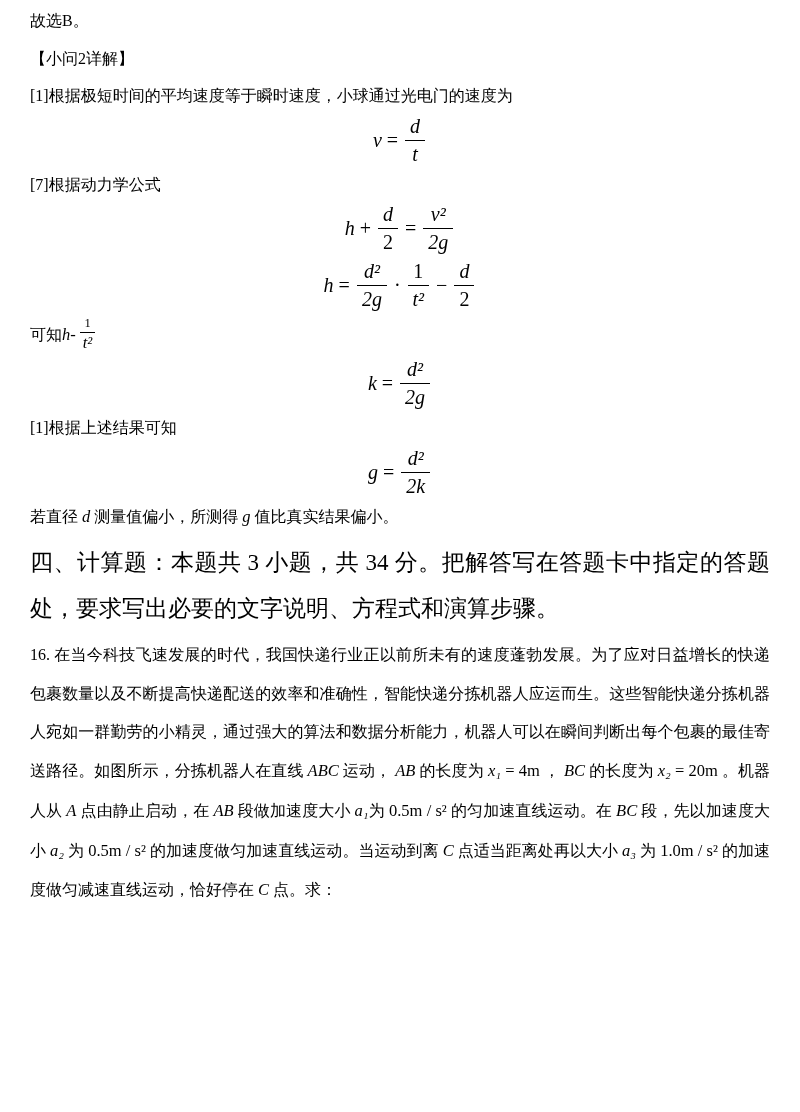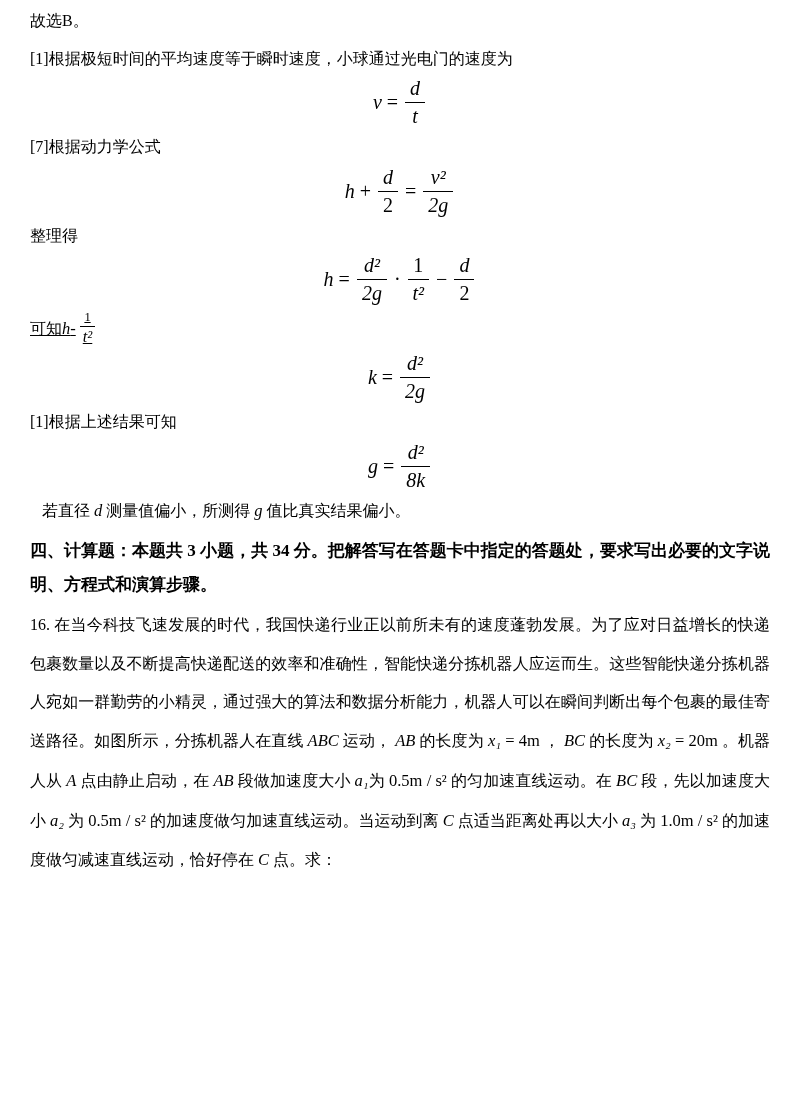--- a/index.html
+++ b/index.html
@@ -27,36 +27,37 @@
   .sfrac{
     display:inline-flex;flex-direction:column;align-items:stretch;text-align:center;
     font-size:12.5px;vertical-align:middle;margin:0 4px;
     font-family:"Liberation Serif","DejaVu Serif","DejaVu Sans",serif;
   }
   .sfrac .fn{border-bottom:1px solid #000;padding:0 3px 1px 3px;line-height:1.1;}
   .sfrac .fd{padding:1px 3px 0 3px;line-height:1.1;}
   
   .seg-var{font-family:"Liberation Serif","DejaVu Serif","DejaVu Sans",serif;font-style:italic;font-size:16.5px;}
   .seg-num{font-family:"Liberation Serif","DejaVu Serif","DejaVu Sans",serif;font-size:16.5px;}
-  .conc{font-size:16px;line-height:1.6;display:flex;align-items:center;flex-wrap:wrap;text-decoration:underline;}
+  .conc{font-size:16px;line-height:1.6;display:flex;align-items:center;flex-wrap:wrap;}
   .sec-header{
-    font-size:17px;font-weight:bold;line-height:2.0;text-align:justify;
+    font-size:23px;font-weight:normal;line-height:2.0;text-align:justify;
     margin:10px 0 4px 0;
   }
   .problem{
     font-size:16px;line-height:2.4;text-align:justify;margin-top:2px;
   }
 </style>
 </head>
 <body>
 
 <div class="page">
 
   <p class="t">故选B。</p>
 
+  <p class="t">【小问2详解】</p>
 
   <p class="t tight">[1]根据极短时间的平均速度等于瞬时速度，小球通过光电门的速度为</p>
 
   <div class="formula">
     <span class="mv">v</span>
     <span class="mo">=</span>
     <span class="frac">
       <span class="fn mv">d</span>
       <span class="fd mv">t</span>
     </span>
@@ -71,21 +72,20 @@
       <span class="fn mv">d</span>
       <span class="fd">2</span>
     </span>
     <span class="mo">=</span>
     <span class="frac">
       <span class="fn mv">v²</span>
       <span class="fd mv">2g</span>
     </span>
   </div>
 
-  <p class="t tight">整理得</p>
 
   <div class="formula">
     <span class="mv">h</span>
     <span class="mo">=</span>
     <span class="frac">
       <span class="fn mv">d²</span>
       <span class="fd mv">2g</span>
     </span>
     <span class="mo">·</span>
     <span class="frac">
@@ -119,23 +119,23 @@
     </span>
   </div>
 
   <p class="t tight">[1]根据上述结果可知</p>
 
   <div class="formula">
     <span class="mv">g</span>
     <span class="mo">=</span>
     <span class="frac">
       <span class="fn mv">d²</span>
-      <span class="fd mv">8k</span>
+      <span class="fd mv">2k</span>
     </span>
   </div>
 
-  <p class="t" style="margin-bottom:6px;margin-left:12px;"><span class="seg-text">若直径 </span><span class="seg-var">d</span><span class="seg-text"> 测量值偏小，所测得 </span><span class="seg-var">g</span><span class="seg-text"> 值比真实结果偏小。</span></p>
+  <p class="t" style="margin-bottom:6px;"><span class="seg-text">若直径 </span><span class="seg-var">d</span><span class="seg-text"> 测量值偏小，所测得 </span><span class="seg-var">g</span><span class="seg-text"> 值比真实结果偏小。</span></p>
 
   <p class="sec-header">四、计算题：本题共 3 小题，共 34 分。把解答写在答题卡中指定的答题处，要求写出必要的文字说明、方程式和演算步骤。</p>
 
   <p class="problem"><span class="seg-text">16. 在当今科技飞速发展的时代，我国快递行业正以前所未有的速度蓬勃发展。为了应对日益增长的快递包裹数量以及不断提高快递配送的效率和准确性，智能快递分拣机器人应运而生。这些智能快递分拣机器人宛如一群勤劳的小精灵，通过强大的算法和数据分析能力，机器人可以在瞬间判断出每个包裹的最佳寄送路径。如图所示，分拣机器人在直线 </span><span class="seg-var">ABC</span><span class="seg-text"> 运动， </span><span class="seg-var">AB</span><span class="seg-text"> 的长度为 </span><span class="seg-var">x₁</span><span class="seg-num"> = 4m</span><span class="seg-text"> ， </span><span class="seg-var">BC</span><span class="seg-text"> 的长度为 </span><span class="seg-var">x₂</span><span class="seg-num"> = 20m</span><span class="seg-text"> 。机器人从 </span><span class="seg-var">A</span><span class="seg-text"> 点由静止启动，在 </span><span class="seg-var">AB</span><span class="seg-text"> 段做加速度大小 </span><span class="seg-var">a₁</span><span class="seg-text">为 </span><span class="seg-num">0.5m / s²</span><span class="seg-text"> 的匀加速直线运动。在 </span><span class="seg-var">BC</span><span class="seg-text"> 段，先以加速度大小 </span><span class="seg-var">a₂</span><span class="seg-text"> 为 </span><span class="seg-num">0.5m / s²</span><span class="seg-text"> 的加速度做匀加速直线运动。当运动到离 </span><span class="seg-var">C</span><span class="seg-text"> 点适当距离处再以大小 </span><span class="seg-var">a₃</span><span class="seg-text"> 为 </span><span class="seg-num">1.0m / s²</span><span class="seg-text"> 的加速度做匀减速直线运动，恰好停在 </span><span class="seg-var">C</span><span class="seg-text"> 点。求：</span></p>
 
 </div>
 
 </body></html>

